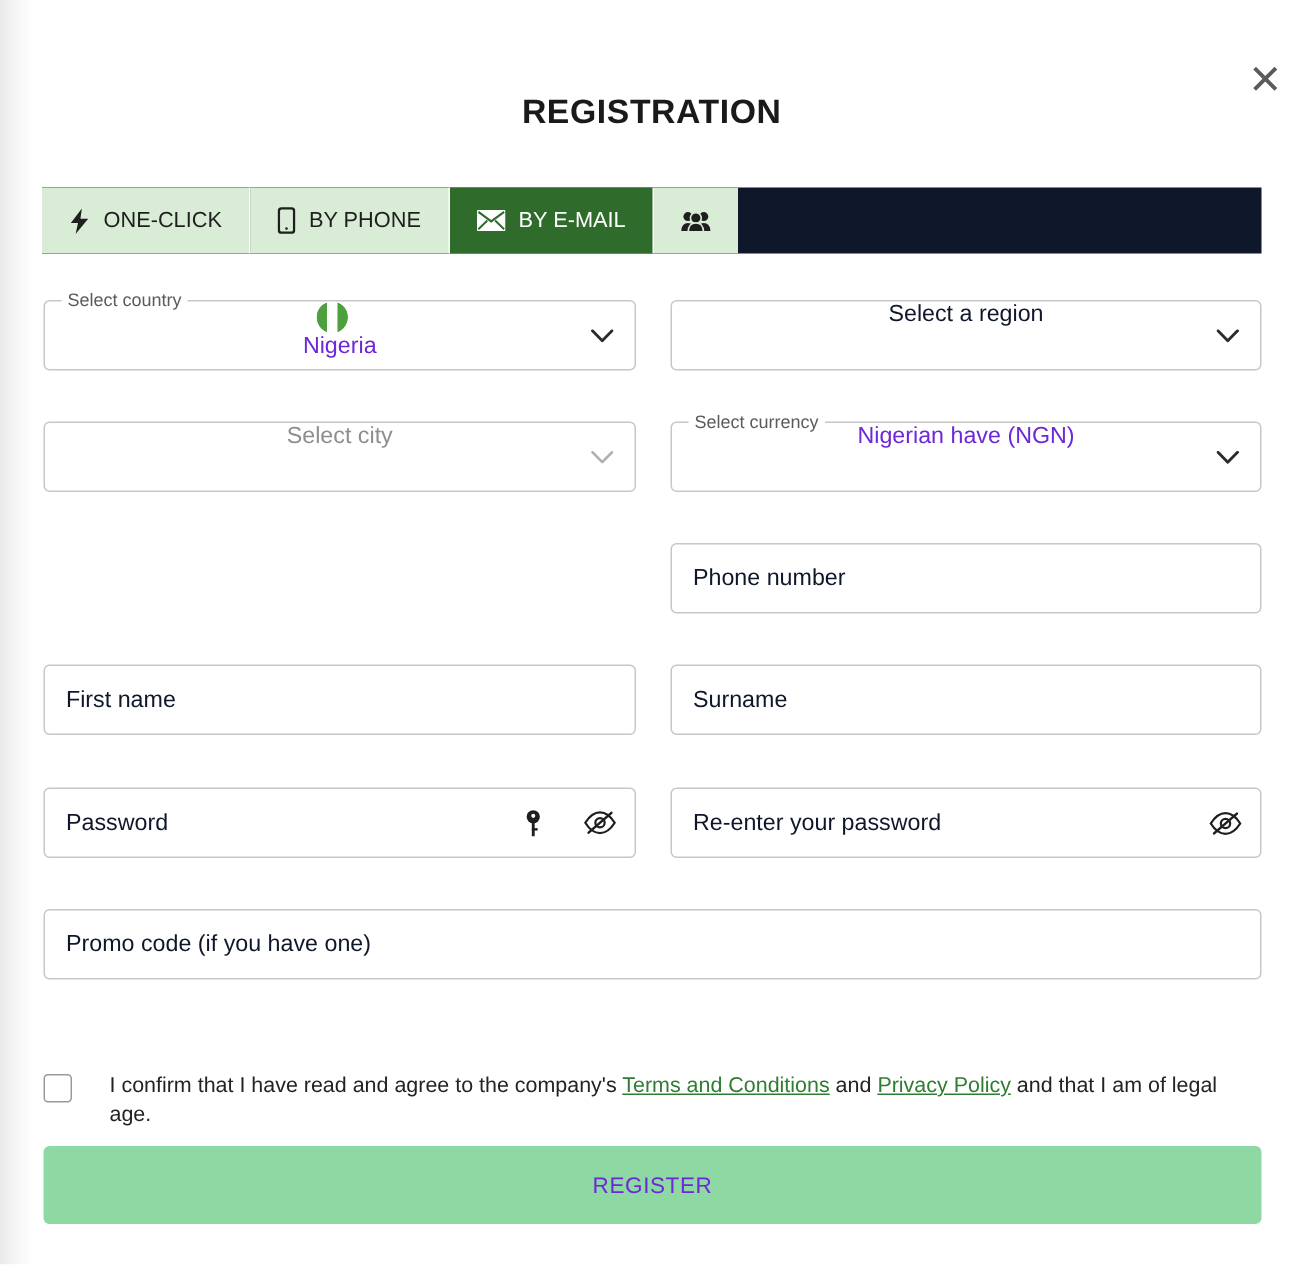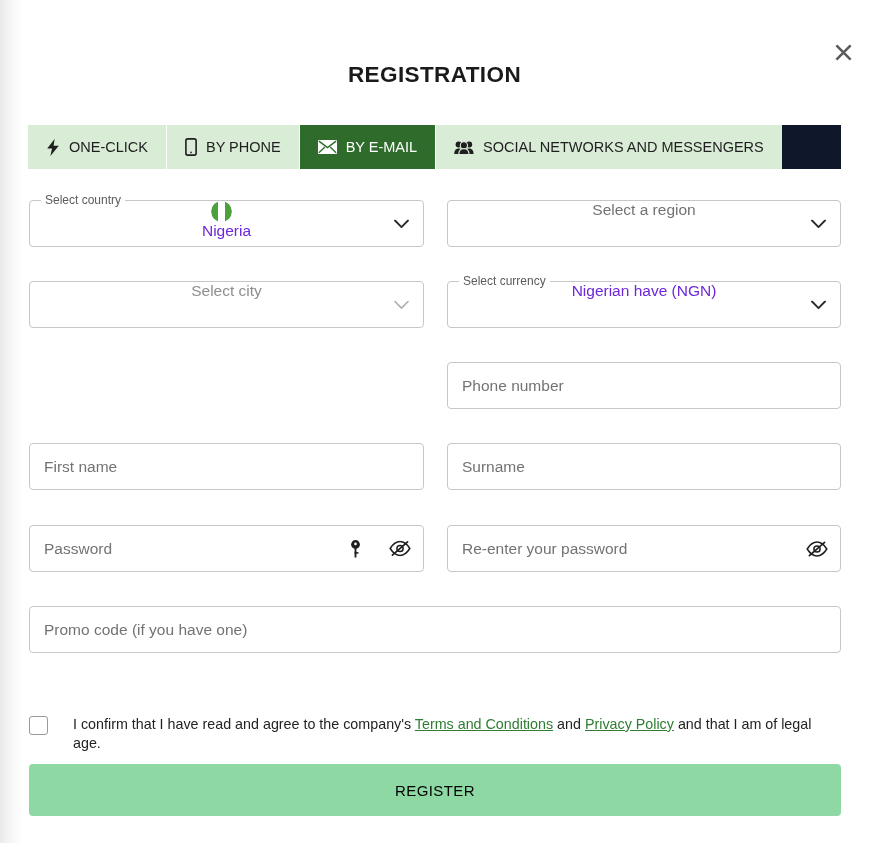--- a/index.html
+++ b/index.html
@@ -99,21 +99,21 @@
     padding: 0 14px;
     font-size: 15.5px;
     cursor: text;
   }
   .field.select { cursor: pointer; flex-direction: column; }
 
   .col-left  { left: 29px; width: 395px; }
   .col-right { left: 447px; width: 394px; }
   .col-full  { left: 29px; width: 812px; }
 
-  .placeholder { color: #737373; }
+  .placeholder { color: #0f172a; }
   .placeholder.dim { color: #8e8e8e; }
   .value { color: #6d28d9; }
 
   
   .notch-label {
     position: absolute;
     top: -8px; left: 11px;
     padding: 0 4px;
     background: #ffffff;
     font-size: 12px;
@@ -189,21 +189,21 @@
   }
 
   
   #register-button {
     position: absolute;
     left: 29px; top: 732px;
     width: 812px; height: 52px;
     background: #8ed9a3;
     border: none;
     border-radius: 4px;
-    color: #000000;
+    color: #6d28d9;
     font-family: "Liberation Sans", sans-serif;
     font-size: 15px;
     letter-spacing: 0.4px;
     cursor: pointer;
   }
 </style>
 </head>
 <body>
 
 <div id="left-edge-shadow"></div>
@@ -254,21 +254,20 @@
       <span class="tab-icon">
         <svg width="20" height="15" viewBox="0 0 20 15" aria-hidden="true">
           <circle cx="4.6" cy="4.4" r="3.0" fill="currentColor"></circle>
           <path d="M0.2 14 C0.2 10.4 2.2 8.6 4.6 8.6 C7.0 8.6 9.0 10.4 9.0 14 Z" fill="currentColor"></path>
           <circle cx="15.2" cy="4.4" r="3.0" fill="currentColor"></circle>
           <path d="M10.8 14 C10.8 10.4 12.8 8.6 15.2 8.6 C17.6 8.6 19.6 10.4 19.6 14 Z" fill="currentColor"></path>
           <circle cx="9.9" cy="5.4" r="3.6" fill="currentColor" stroke="#d9ecd6" stroke-width="1.1"></circle>
           <path d="M4.8 14.6 C4.8 10.6 7.1 8.6 9.9 8.6 C12.7 8.6 15.0 10.6 15.0 14.6 Z" fill="currentColor" stroke="#d9ecd6" stroke-width="1.1"></path>
         </svg>
       </span>
-      <span>SOCIAL NETWORKS AND MESSENGERS</span>
     </div>
 
   </div>
 
   <div class="field select col-left" style="top:168px">
     <span class="notch-label">Select country</span>
     <span class="flag-icon">
       <svg width="21" height="21" viewBox="0 0 21 21" aria-hidden="true">
         <clipPath id="clipflag">
             <circle cx="10.5" cy="10.5" r="10.5"></circle>

